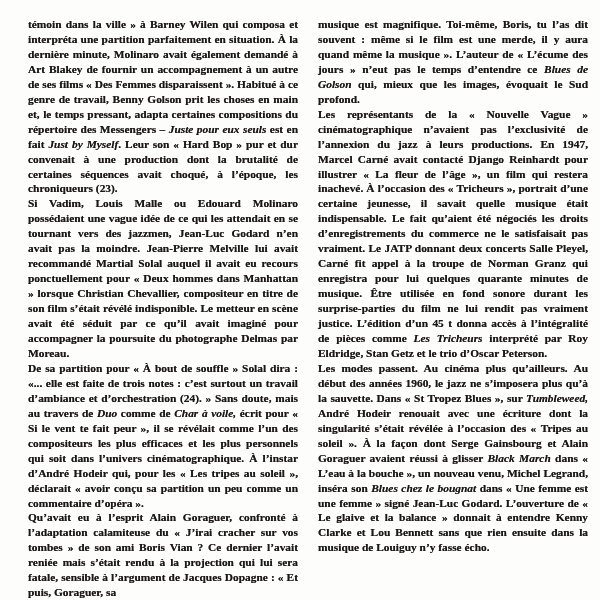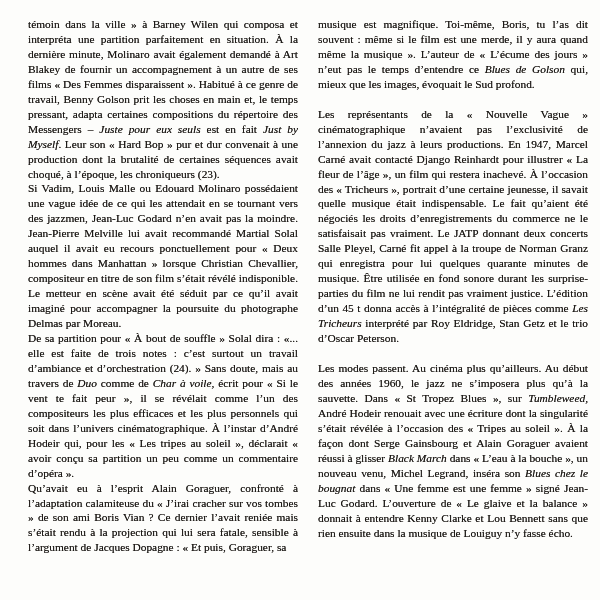--- a/index.html
+++ b/index.html
@@ -10,37 +10,38 @@
     background: #ffffff;
   }
   .book-page {
     position: relative;
     width: 600px;
     height: 600px;
     background: #fdfdfb;
     overflow: hidden;
     font-family: "Liberation Serif", "DejaVu Serif", serif;
     color: #1b1815;
+    font-weight: bold;
   }
   .column {
     position: absolute;
     top: 17px;
     width: 270px;
     font-size: 11.4px;
     line-height: 14.95px;
     text-align: justify;
     text-justify: inter-word;
     hyphens: auto;
     -webkit-hyphens: auto;
     text-shadow: 0 0 0.35px rgba(25, 22, 18, 0.75);
   }
   .column-left  { left: 28px; }
   .column-right { left: 318px; }
   .column p { margin: 0; padding: 0; }
-  .column.spaced p + p { margin-top: 15px; }
+  .column.spaced p + p { }
   .italic { font-style: italic; }
   .page-number {
     position: absolute;
     top: 567px;
     left: 0;
     width: 600px;
     text-align: center;
     font-size: 11px;
     letter-spacing: 0.5px;
     color: #242019;

